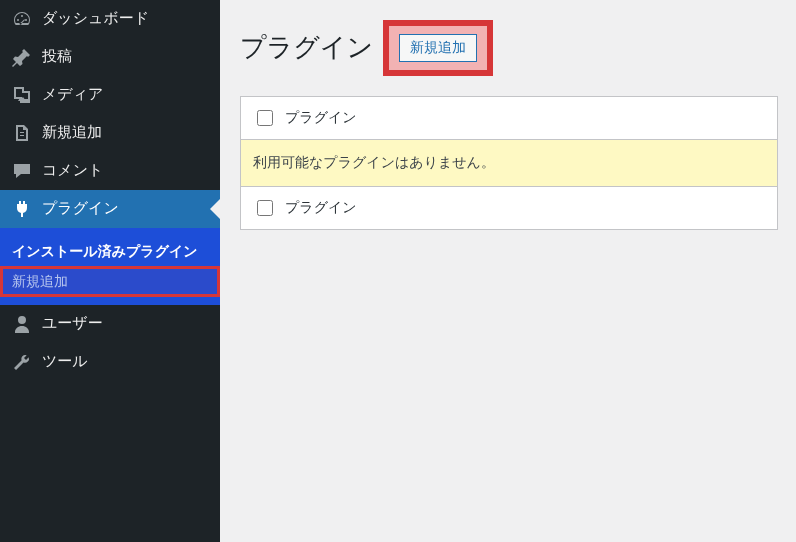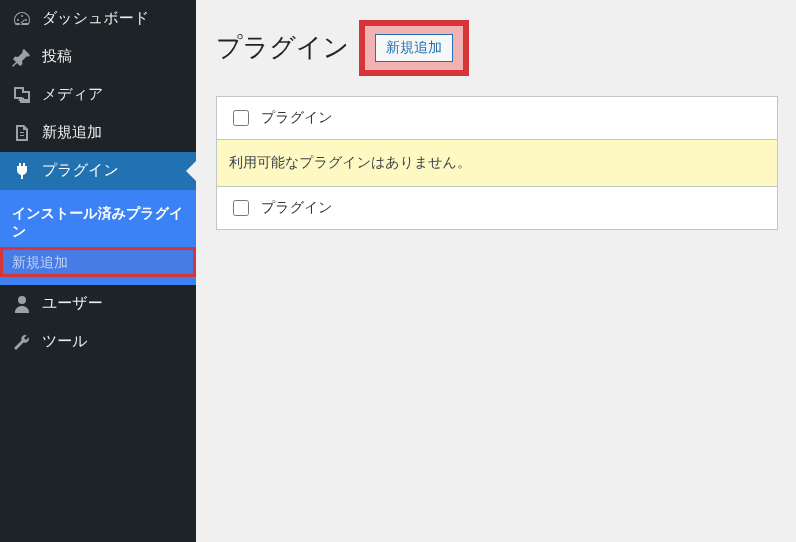--- a/index.html
+++ b/index.html
@@ -8,21 +8,21 @@
     background: #f0f0f1;
     color: #3c434a;
     width: 796px;
     height: 542px;
     overflow: hidden;
     display: flex;
   }
 
   
   .sidebar {
-    width: 196px;
+    width: 220px;
     background: #1d2327;
     color: #f0f0f1;
     height: 542px;
     flex-shrink: 0;
     position: relative;
   }
   .menu {
     list-style: none;
     margin: 0;
     padding: 0;
@@ -58,21 +58,21 @@
     right: 0;
     top: 50%;
     margin-top: -10px;
     border: 10px solid transparent;
     border-right-color: #f0f0f1;
   }
   .submenu {
     list-style: none;
     margin: 0;
     padding: 8px 0;
-    background: #3b82f6;
+    background: #1d4ed8;
   }
   .submenu li a {
     display: block;
     padding: 6px 12px;
     color: rgba(240,246,252,.7);
     font-size: 14px;
     text-decoration: none;
     line-height: 1.3;
   }
   .submenu li.current a {
@@ -201,20 +201,30 @@
       </a>
     </li>
     <li class="item">
       <a href="#">
         <span class="icon">
           <svg viewBox="0 0 20 20">
               <path d="M4 2h8l4 4v12H4V2zm2 2v12h8V7h-3V4H6zm2 5h4v1H8V9zm0 3h4v1H8v-1z"></path>
             </svg>
         </span>
         <span>新規追加</span>
+      </a>
+    </li>
+    <li class="item">
+      <a href="#">
+        <span class="icon">
+          <svg viewBox="0 0 20 20">
+              <path d="M2 3h16v10H9l-5 4v-4H2V3z"></path>
+            </svg>
+        </span>
+        <span>コメント</span>
       </a>
     </li>
     <li class="item current">
       <a href="#">
         <span class="icon">
           <svg viewBox="0 0 20 20">
               <path d="M7 2h2v3h2V2h2v3h2v4a5 5 0 0 1-4 4.9V18H9v-4.1A5 5 0 0 1 5 9V5h2V2z"></path>
             </svg>
         </span>
         <span>プラグイン</span>

